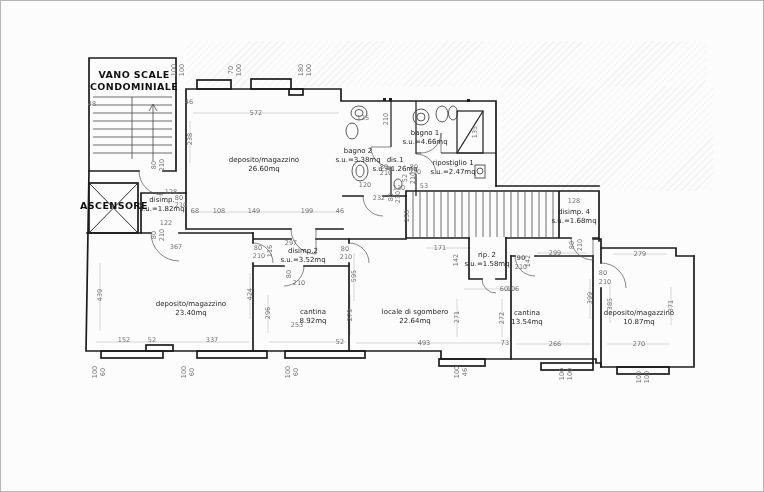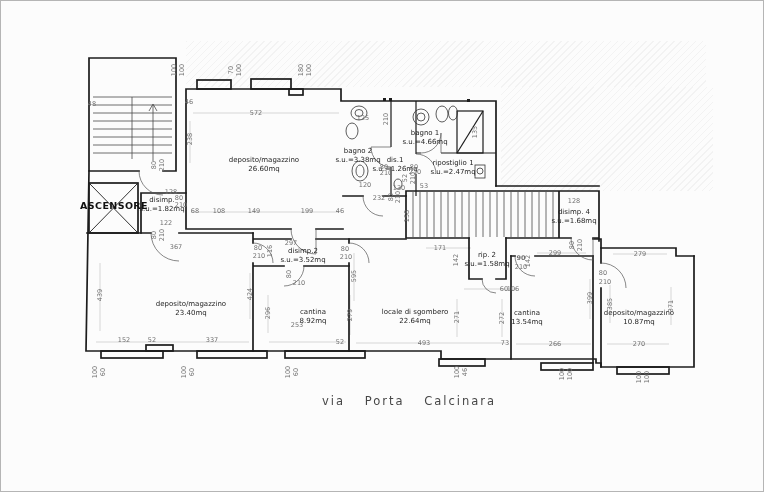--- a/index.html
+++ b/index.html
@@ -127,20 +127,24 @@
       <circle cx="479" cy="170" r="3"></circle>
     </g>
 
     <g fill="#1c1c1c">
       <rect x="382" y="97" width="3" height="3"></rect>
       <rect x="388" y="97" width="3" height="3"></rect>
       <rect x="466" y="98" width="3" height="3"></rect>
     </g>
   </svg>
 
+  <div class="rl big" style="left:133px;top:80px">
+    <span>VANO SCALE</span>
+    <span>CONDOMINIALE</span>
+  </div>
   <div class="rl big" style="left:113px;top:205px">
     <span>ASCENSORE</span>
   </div>
   <div class="rl" style="left:263px;top:164px">
     <span>deposito/magazzino</span>
     <span>26.60mq</span>
   </div>
   <div class="rl" style="left:357px;top:155px">
     <span>bagno 2</span>
     <span>s.u.=3.38mq</span>
@@ -283,14 +287,13 @@
       <span class="dim rot" style="left: 287px; top: 371px;">100</span>
       <span class="dim rot" style="left: 295px; top: 371px;">60</span>
       <span class="dim rot" style="left: 456px; top: 371px;">100</span>
       <span class="dim rot" style="left: 464px; top: 371px;">46</span>
       <span class="dim rot" style="left: 561px; top: 373px;">100</span>
       <span class="dim rot" style="left: 569px; top: 373px;">100</span>
       <span class="dim rot" style="left: 638px; top: 376px;">100</span>
       <span class="dim rot" style="left: 646px; top: 376px;">100</span>
     </div>
 
-  <div id="street">via Porta Calcinara</div>
 </div>
 
 </body></html>

